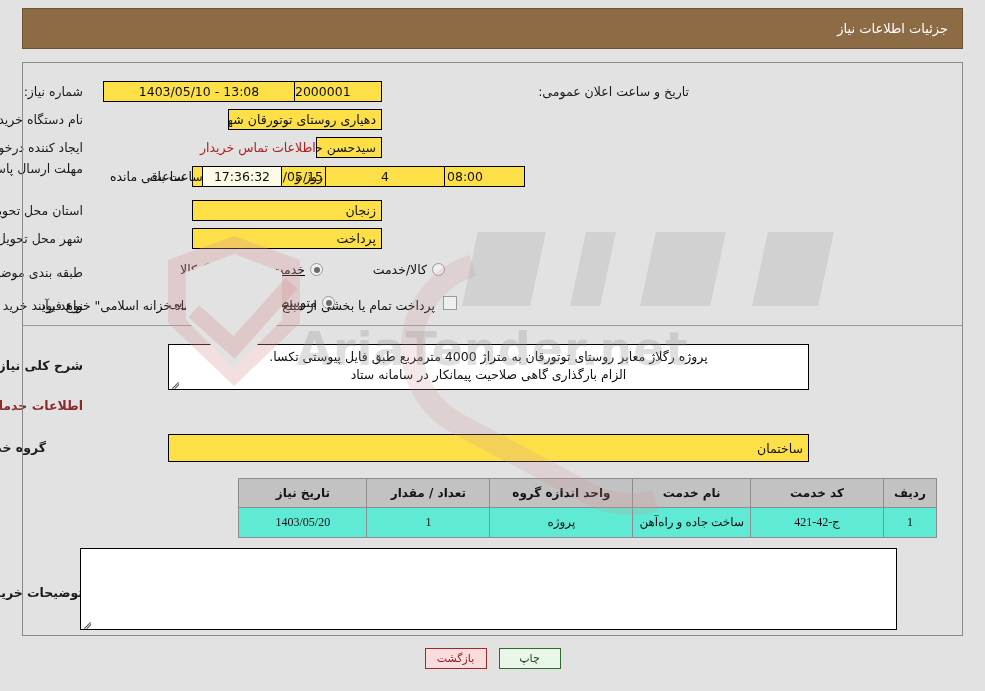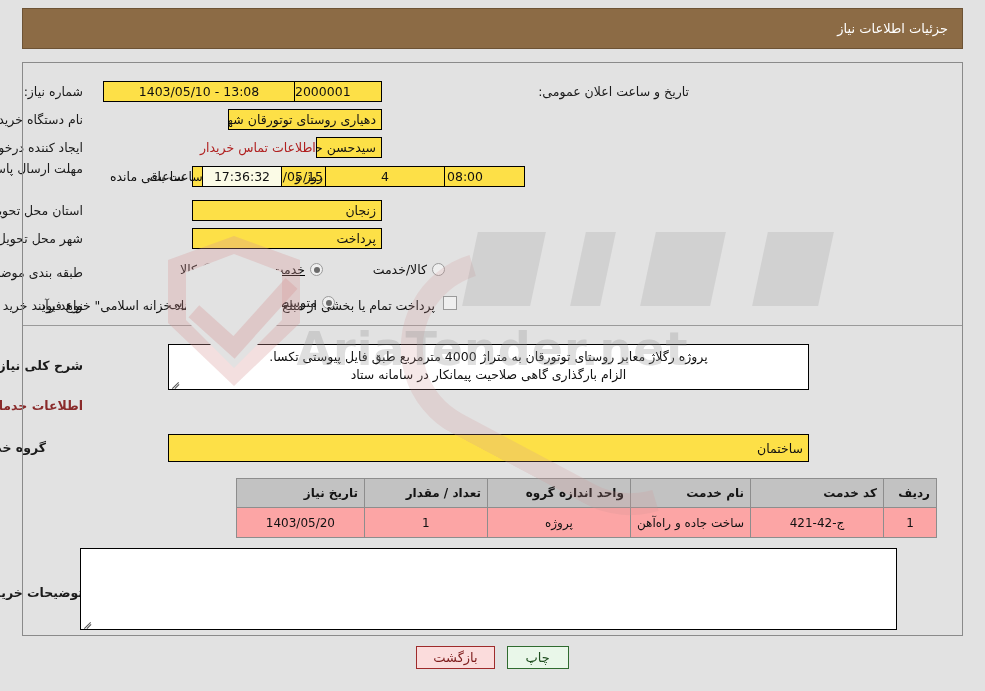--- a/index.html
+++ b/index.html
@@ -231,46 +231,46 @@
     background: #fff;
   }
   table.items th {
     background: #c2c2c2;
     border: 1px solid #8d8d8d;
     color: #141414;
     font-weight: bold;
     height: 24px;
     padding: 2px 6px;
     white-space: nowrap;
-    text-align: right;
   }
   table.items td {
-    background: #fca5a5;
+    background: #5eead4;
     border: 1px solid #8d8d8d;
     color: #111;
     height: 25px;
     padding: 2px 6px;
     text-align: center;
     white-space: nowrap;
+    font-family: Liberation Serif, serif;
   }
 
   
   .btnbar {
     position: absolute;
     left: 0; right: 0;
     bottom: 22px;
     display: flex;
     justify-content: center;
     gap: 12px;
     direction: ltr;
     z-index: 10;
   }
   .btn {
-    font-size: 13px;
-    padding: 3px 16px;
+    font-size: 11px;
+    padding: 3px 8px;
     box-sizing: border-box;
     min-width: 62px;
     text-align: center;
     cursor: pointer;
     font-family: inherit;
   }
   .btn-print { background: #e9f7e9; border: 1px solid #2f6b2f; color: #1d4d1d; }
   .btn-back  { background: #fbdcdc; border: 1px solid #9e2b2b; color: #7e1c1c; }
 
   .heading {

